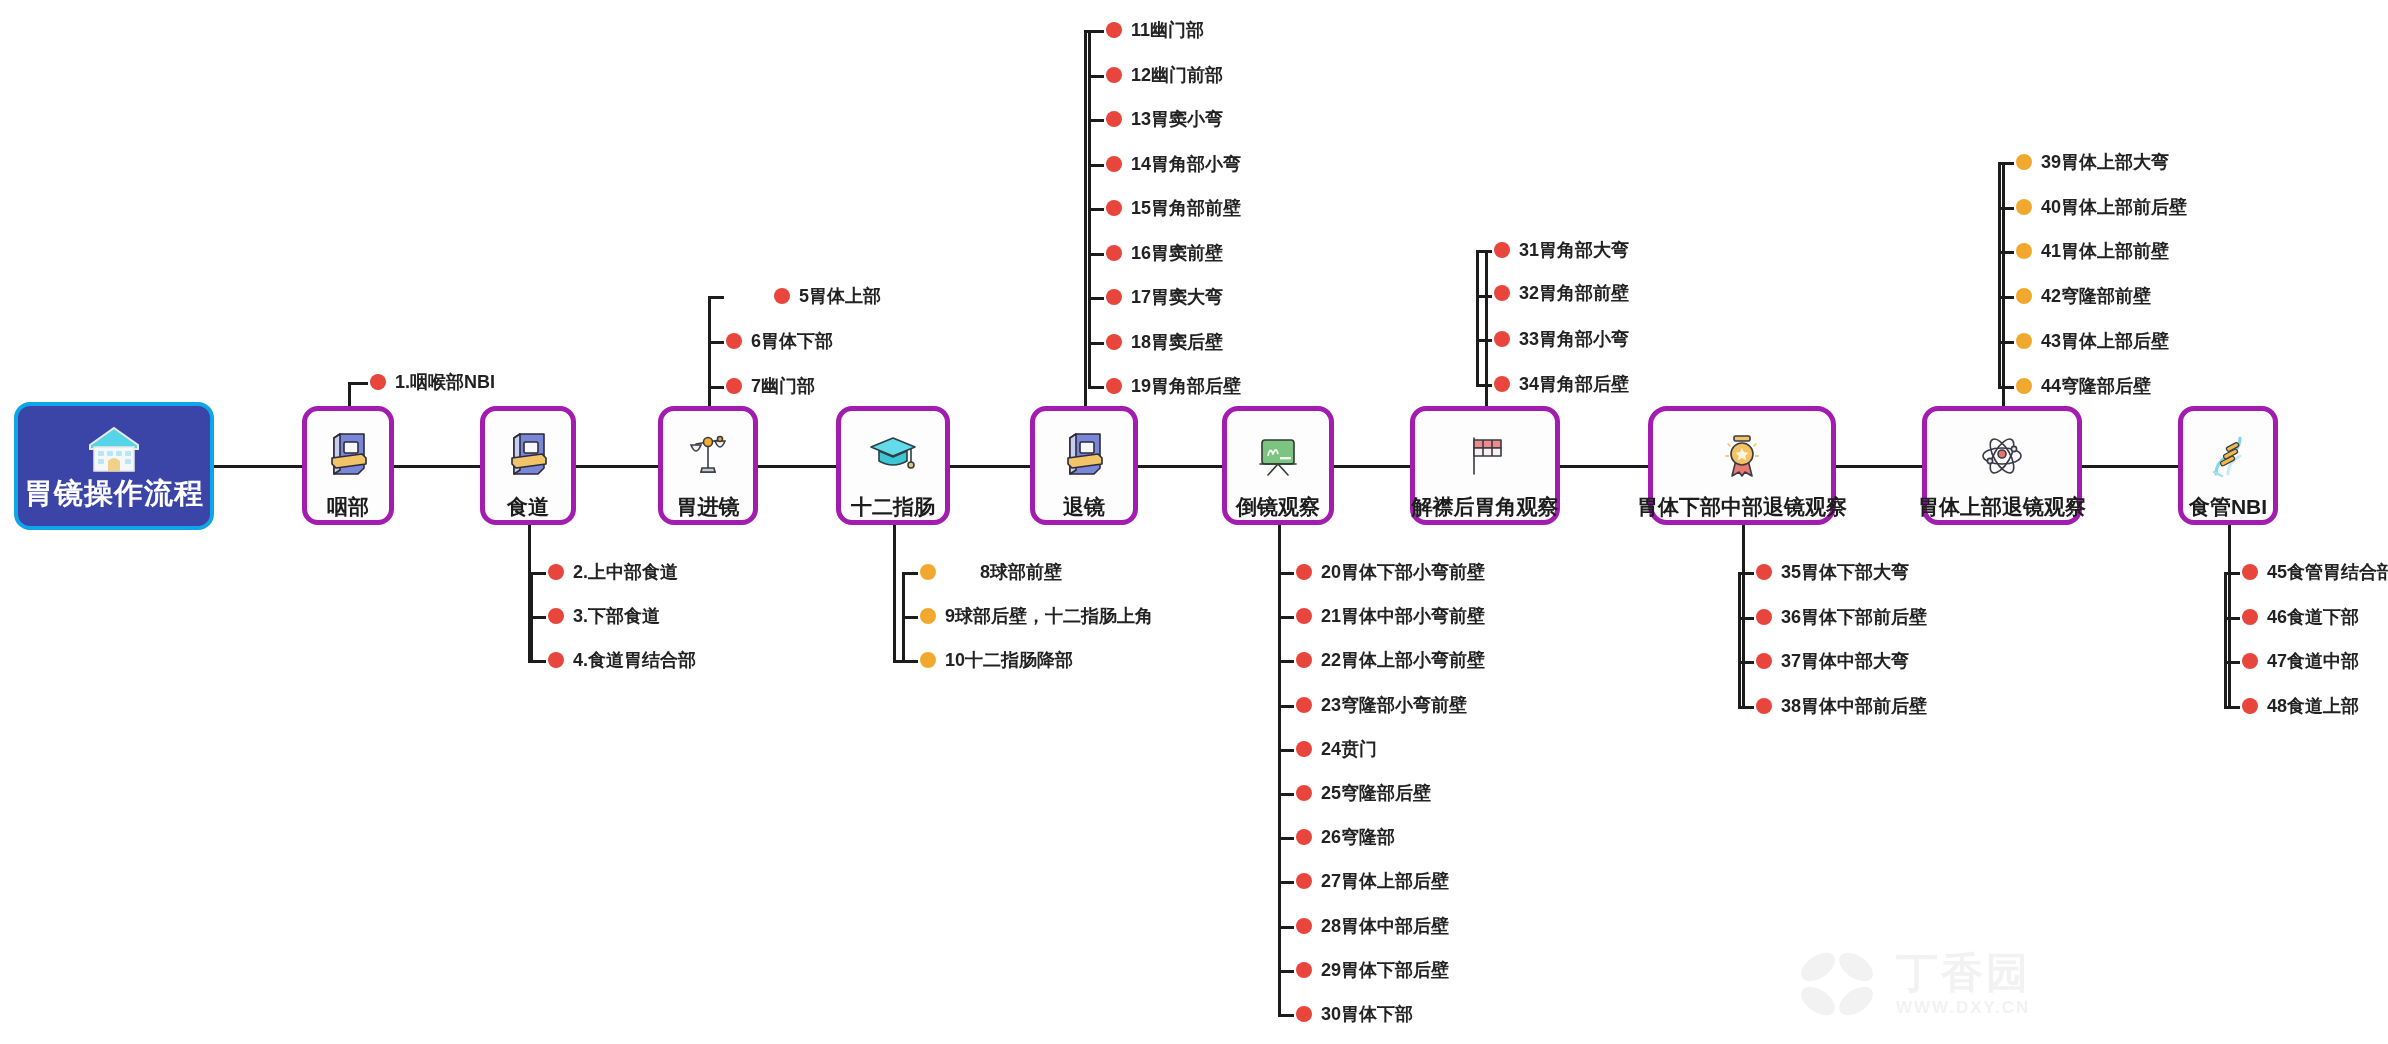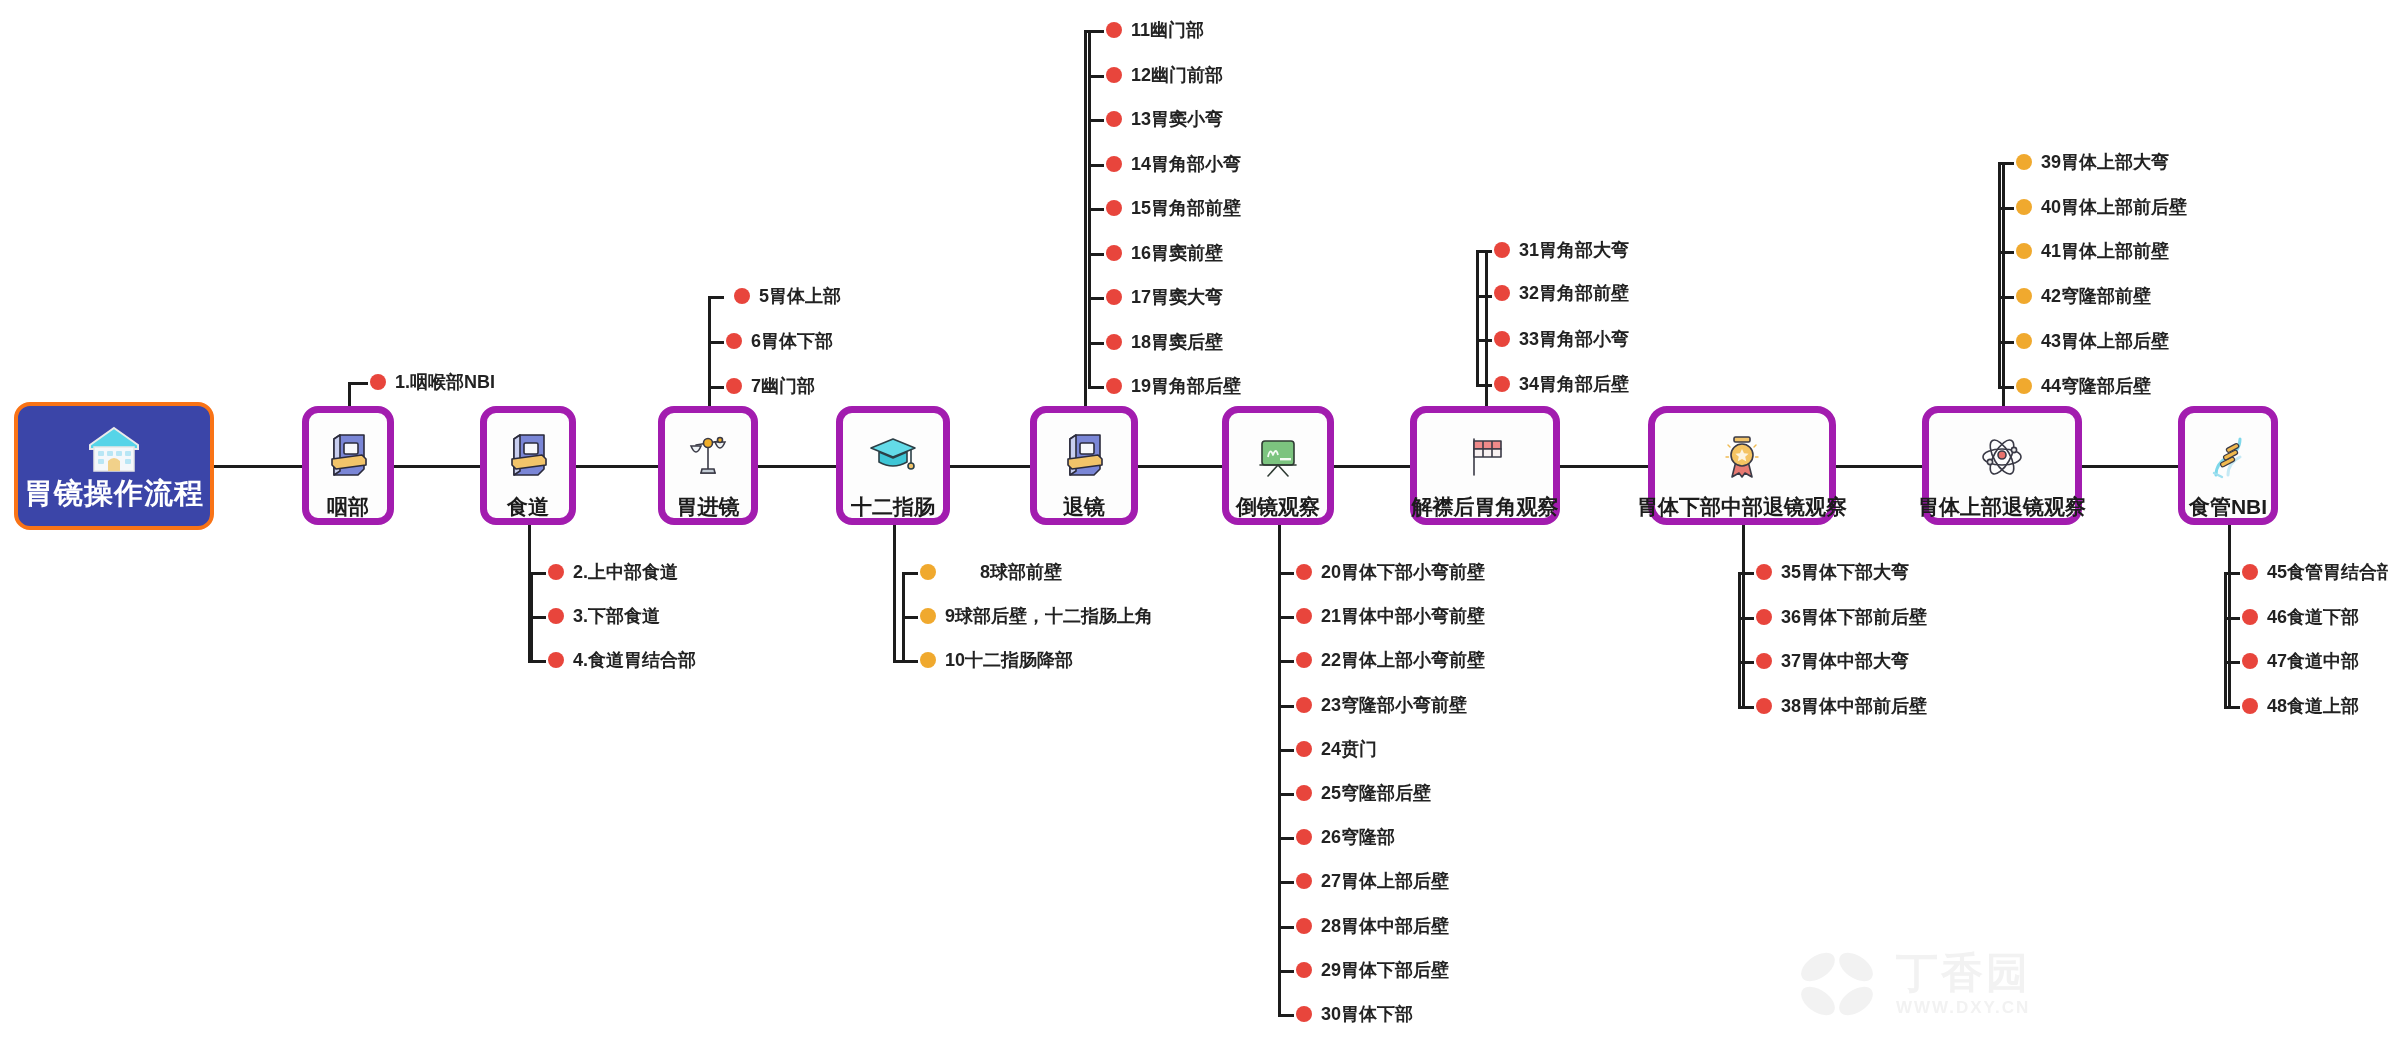--- a/index.html
+++ b/index.html
@@ -20,41 +20,41 @@
   .hline, .vline { position: absolute; background: #1c1c1c; }
   .hline { height: 3px; }
   .vline { width: 3px; }
 
   .leafstub { position: absolute; height: 3px; background: #1c1c1c; }
 
   
   .root-node {
     position: absolute;
     background: #3b45a8;
-    border: 4px solid #f97316;
+    border: 4px solid #0ea5e9;
     border-radius: 16px;
     display: flex;
     flex-direction: column;
     align-items: center;
     justify-content: center;
     gap: 6px;
   }
   .root-label {
     color: #ffffff;
     font-size: 29px;
     font-weight: bold;
     letter-spacing: 1px;
     line-height: 1;
   }
 
   
   .node {
     position: absolute;
     background: #fdfdfd;
-    border: 7px solid #a21caf;
+    border: 5px solid #a21caf;
     border-radius: 16px;
     display: flex;
     flex-direction: column;
     align-items: center;
     justify-content: flex-start;
     padding-top: 16px;
   }
   .node-icon {
     width: 58px; height: 58px;
     display: flex; align-items: center; justify-content: center;
@@ -319,21 +319,21 @@
         <span class="leaf-text">3.下部食道</span>
       </div>
       <div class="leafstub" style="left: 530px; top: 660px; width: 16px; background: rgb(28, 28, 28);"></div>
       <div class="leaf" style="left:548px; top:651px;">
         <span class="leaf-dot red" style="background: rgb(232, 69, 60);"></span>
         <span class="leaf-text">4.食道胃结合部</span>
       </div>
       <div class="vline" style="left: 708px; top: 296px; height: 110px; background: rgb(28, 28, 28);"></div>
       <div class="vline" style="left: 708px; top: 296px; height: 90px; background: rgb(28, 28, 28);"></div>
       <div class="leafstub" style="left: 708px; top: 296px; width: 16px; background: rgb(28, 28, 28);"></div>
-      <div class="leaf" style="left:726px; top:287px;padding-left:8px;">
+      <div class="leaf" style="left:766px; top:287px;padding-left:8px;">
         <span class="leaf-dot red" style="background: rgb(232, 69, 60);"></span>
         <span class="leaf-text">5胃体上部</span>
       </div>
       <div class="leafstub" style="left: 708px; top: 341px; width: 16px; background: rgb(28, 28, 28);"></div>
       <div class="leaf" style="left:726px; top:332px;">
         <span class="leaf-dot red" style="background: rgb(232, 69, 60);"></span>
         <span class="leaf-text">6胃体下部</span>
       </div>
       <div class="leafstub" style="left: 708px; top: 386px; width: 16px; background: rgb(28, 28, 28);"></div>
       <div class="leaf" style="left:726px; top:377px;">

